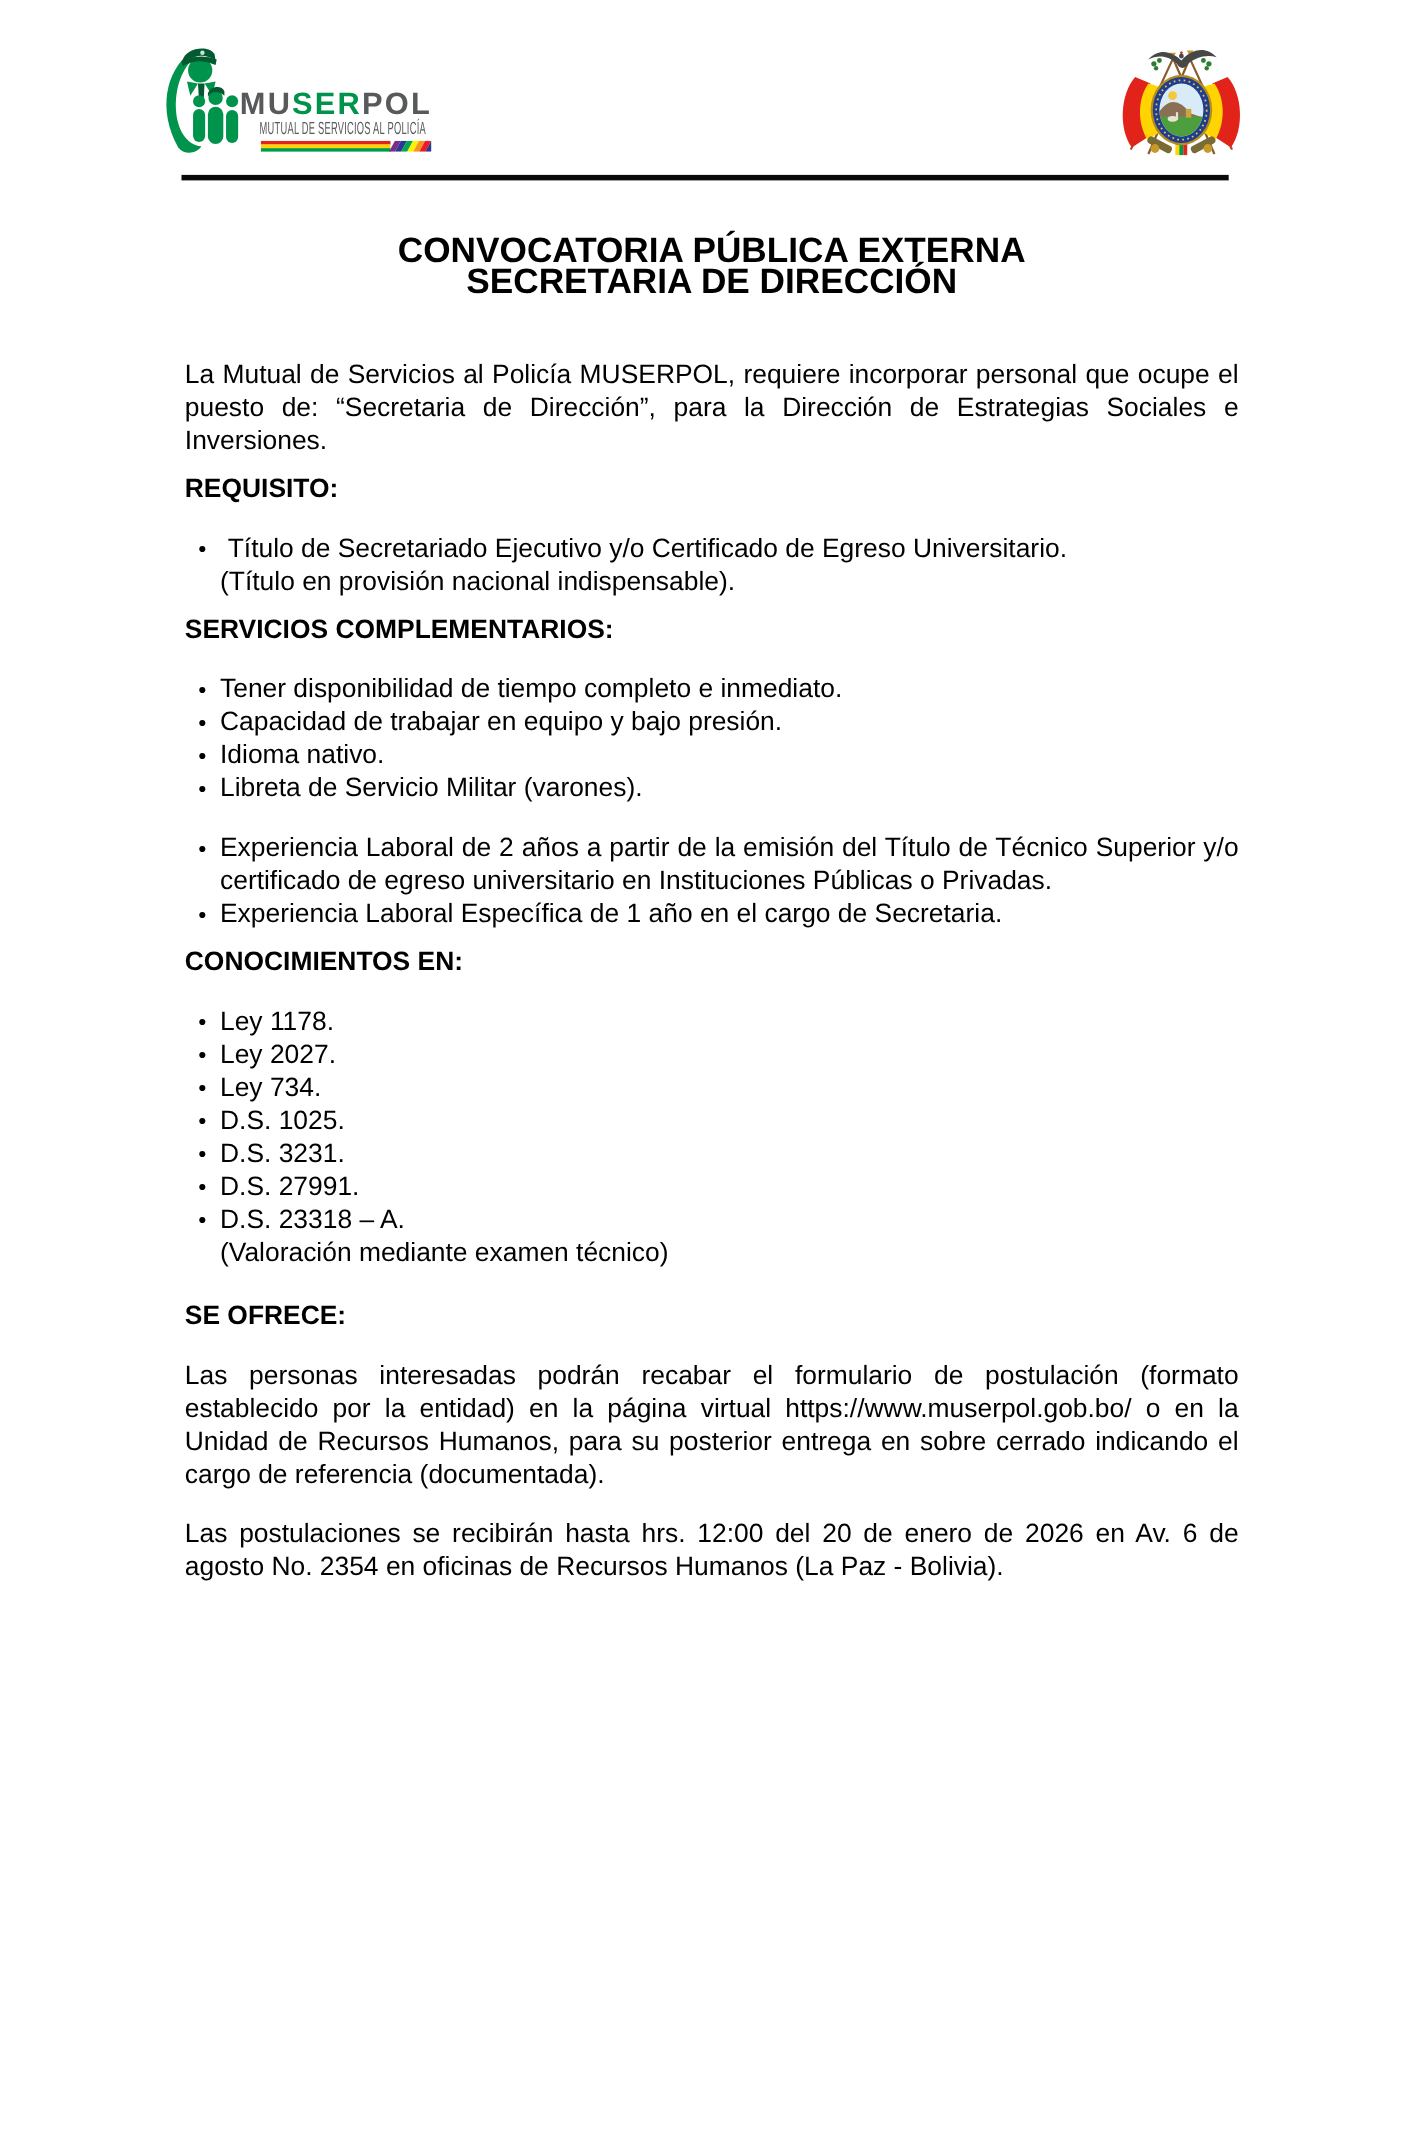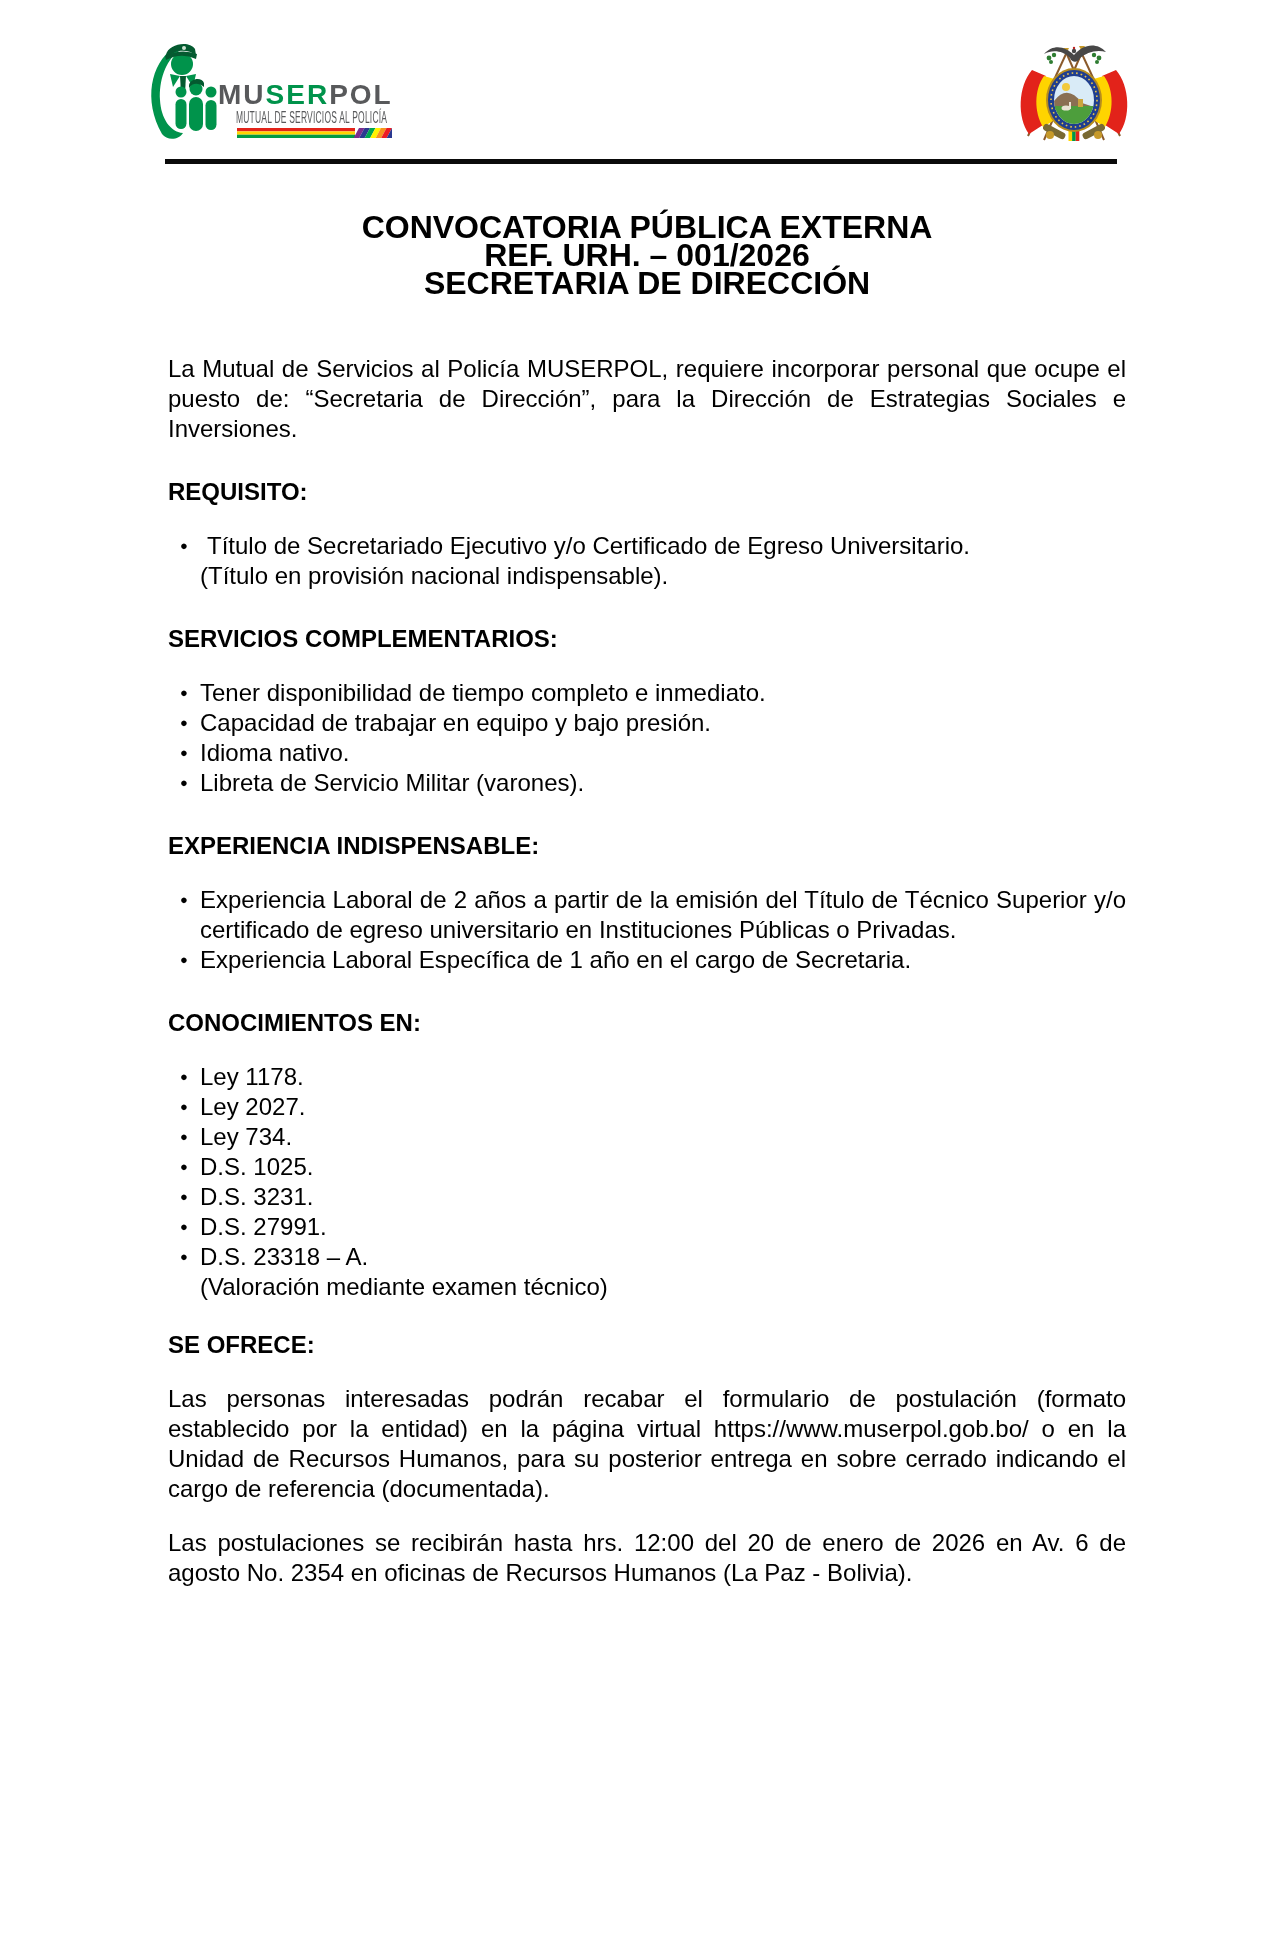--- a/index.html
+++ b/index.html
@@ -20,21 +20,21 @@
            transform:scaleX(.53);transform-origin:left top;}
   .flag-stripe{position:absolute;left:97px;top:88px;}
   .coat{position:absolute;left:1014px;top:40px;}
   .rule{position:absolute;left:165px;top:159px;width:952px;height:5px;
         background:var(--rule-black,#0a0a0a);}
   
   .content{position:absolute;left:168px;top:0;width:958px;padding-top:213px;}
   .title{font-weight:bold;font-size:32px;line-height:28px;text-align:center;}
   .para{margin:24px 0 0 0;text-align:justify;}
   .intro{margin-top:57px;}
-  .hd{margin-top:33px;font-weight:bold;}
+  .hd{margin-top:14px;font-weight:bold;}
   .hd-ofrece{margin-top:28px;}
   .salary{margin-top:24px;text-align:left;}
   .list{margin-top:24px;}
   .li{position:relative;padding-left:32px;}
   .li .bullet{position:absolute;left:12px;top:0;font-size:13px;line-height:30px;}
   .li .txt{display:block;text-align:justify;}
   .li .txt.pad{margin-left:7px;}
   
   .g{fill:var(--brand-green,#00934B);}
   .gd{fill:var(--brand-green-dark,#045A30);}
@@ -156,21 +156,20 @@
         <circle cx="83" cy="22" r="2"></circle>
     </g>
   </svg>
 
   <div class="rule"></div>
 
   <div class="content">
 
     <div class="title">
       <div>CONVOCATORIA PÚBLICA EXTERNA</div>
-      <div>REF. URH. – 001/2026</div>
       <div>SECRETARIA DE DIRECCIÓN</div>
     </div>
 
     <p class="para intro">La Mutual de Servicios al Policía MUSERPOL, requiere incorporar personal que ocupe el puesto de: “Secretaria de Dirección”, para la Dirección de Estrategias Sociales e Inversiones.</p>
 
     <div class="hd">REQUISITO:</div>
     <div class="list">
       <div class="li">
         <span class="bullet">●</span>
         <span class="txt pad">Título de Secretariado Ejecutivo y/o Certificado de Egreso Universitario.</span>
@@ -193,21 +192,20 @@
       <div class="li">
         <span class="bullet">●</span>
         <span class="txt">Idioma nativo.</span>
       </div>
       <div class="li">
         <span class="bullet">●</span>
         <span class="txt">Libreta de Servicio Militar (varones).</span>
       </div>
     </div>
 
-    <div class="hd">EXPERIENCIA INDISPENSABLE:</div>
     <div class="list">
       <div class="li">
         <span class="bullet">●</span>
         <span class="txt">Experiencia Laboral de 2 años a partir de la emisión del Título de Técnico Superior y/o certificado de egreso universitario en Instituciones Públicas o Privadas.</span>
       </div>
       <div class="li">
         <span class="bullet">●</span>
         <span class="txt">Experiencia Laboral Específica de 1 año en el cargo de Secretaria.</span>
       </div>
     </div>

